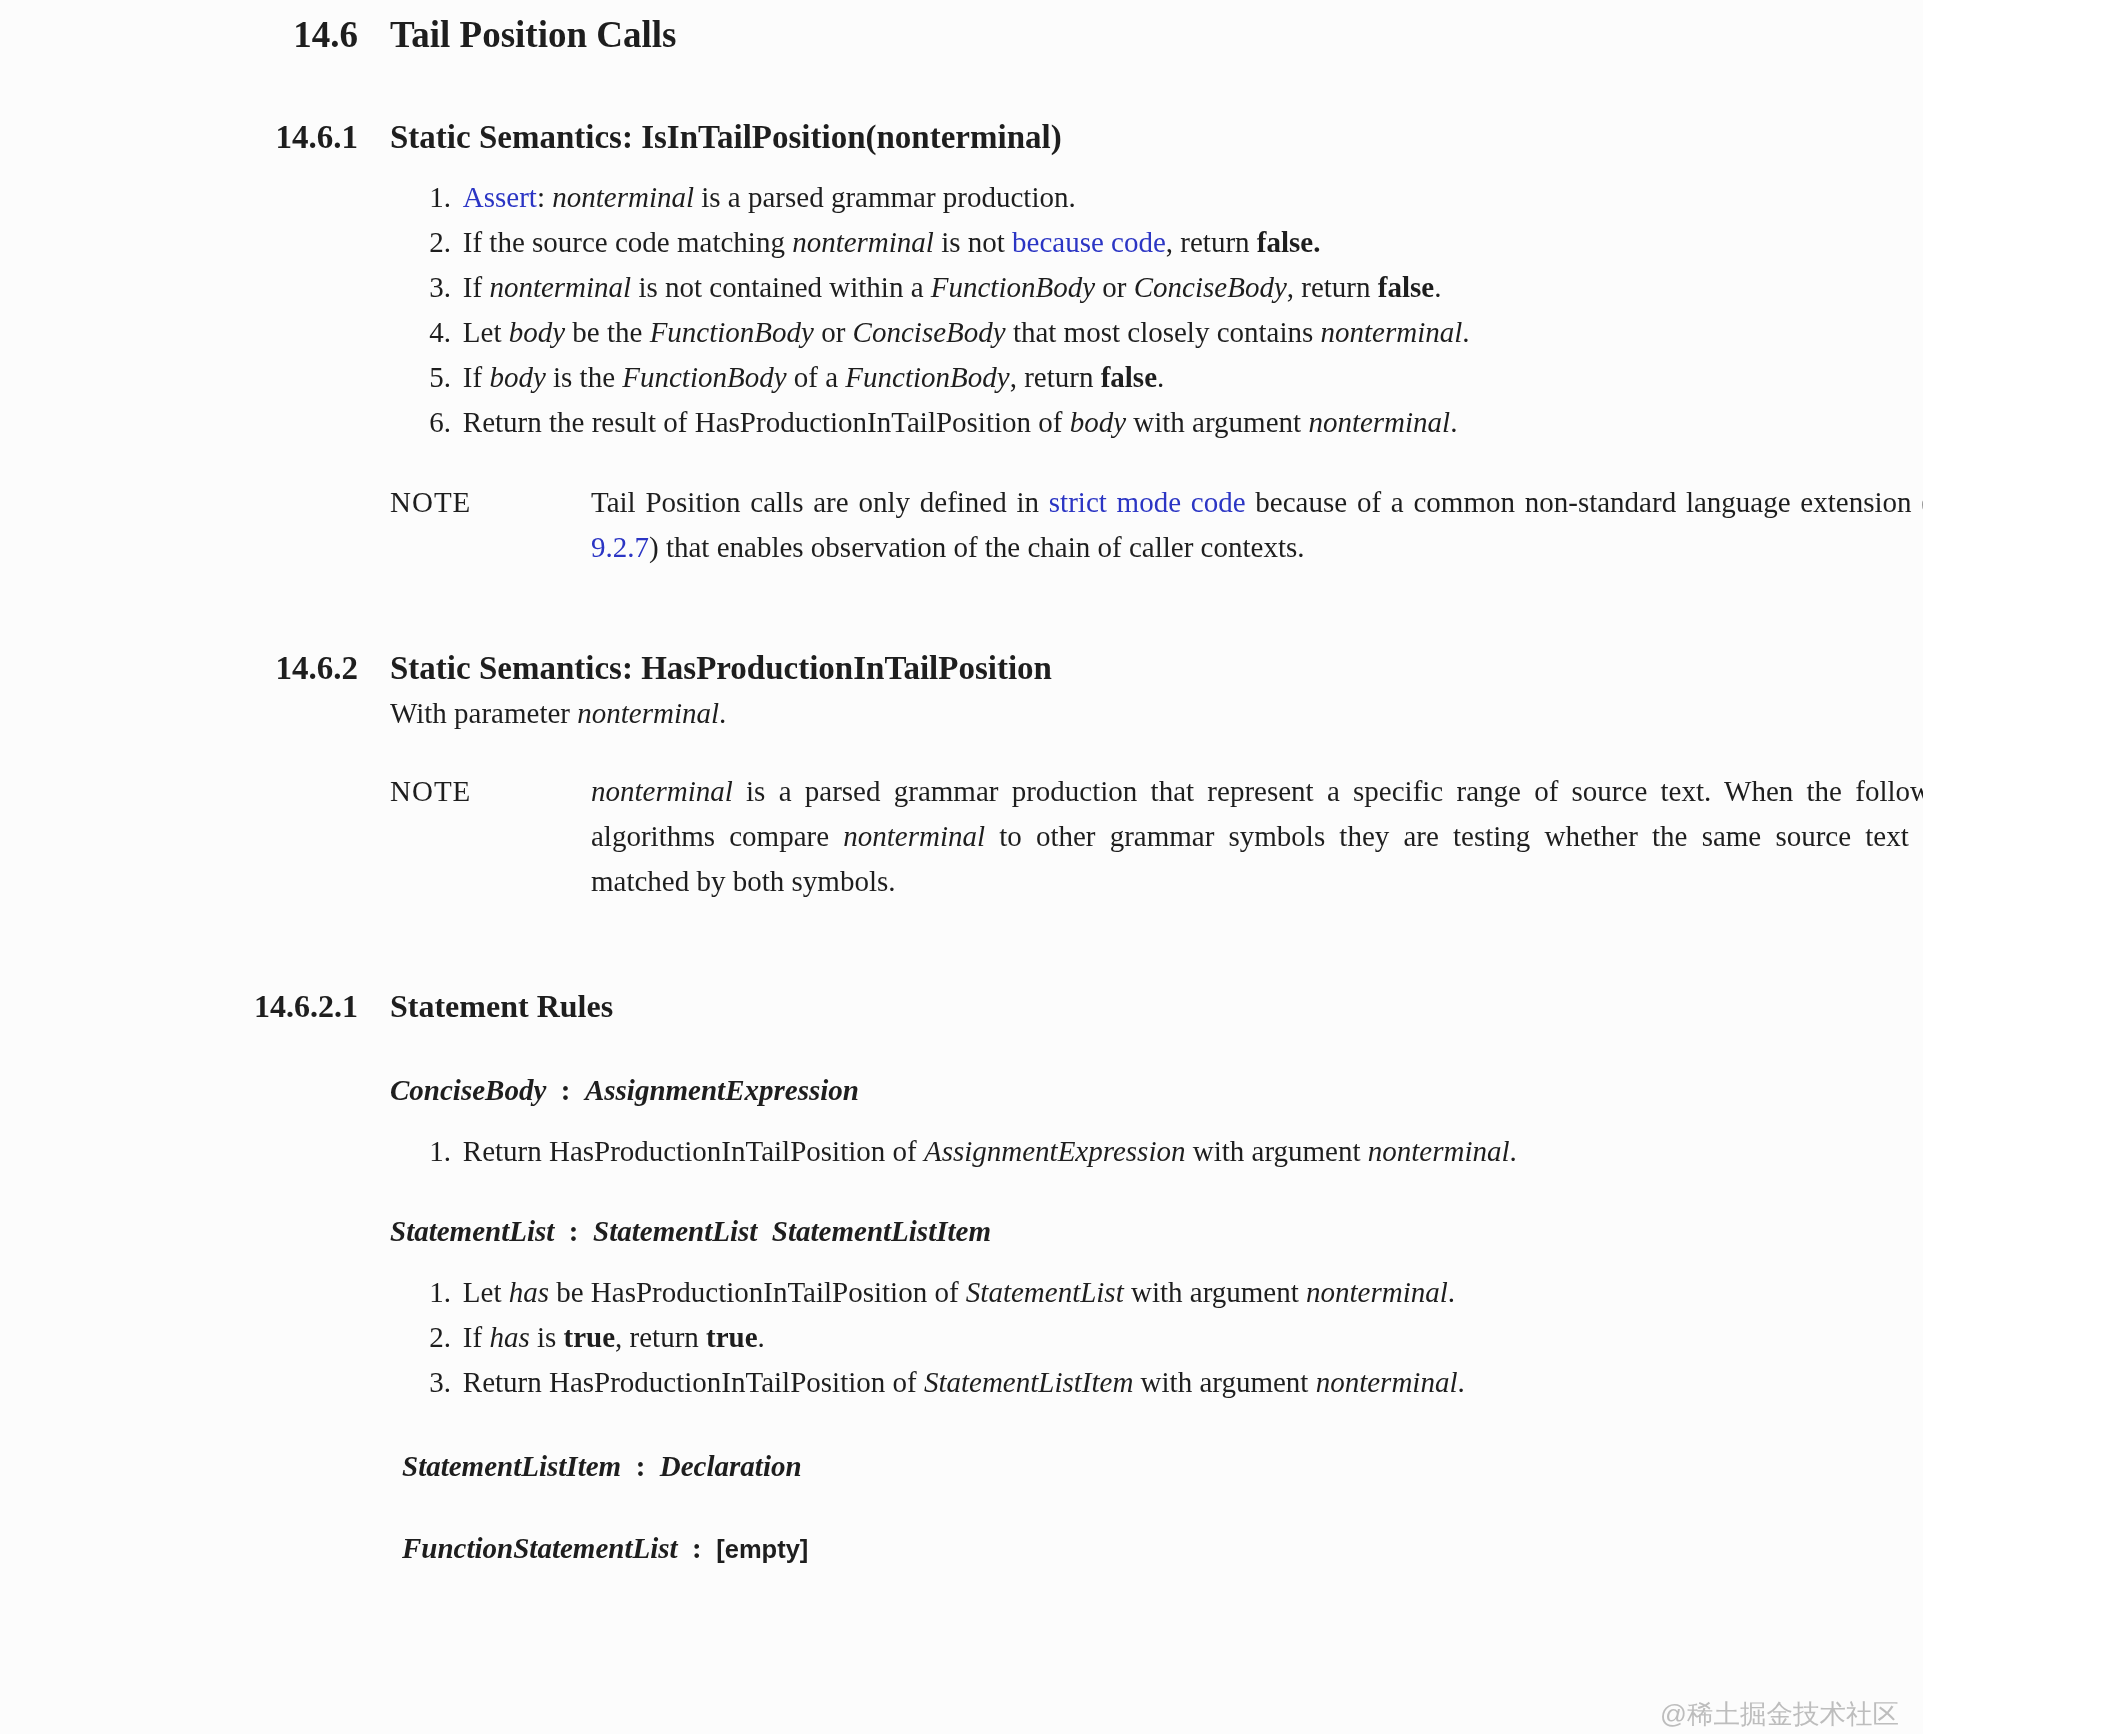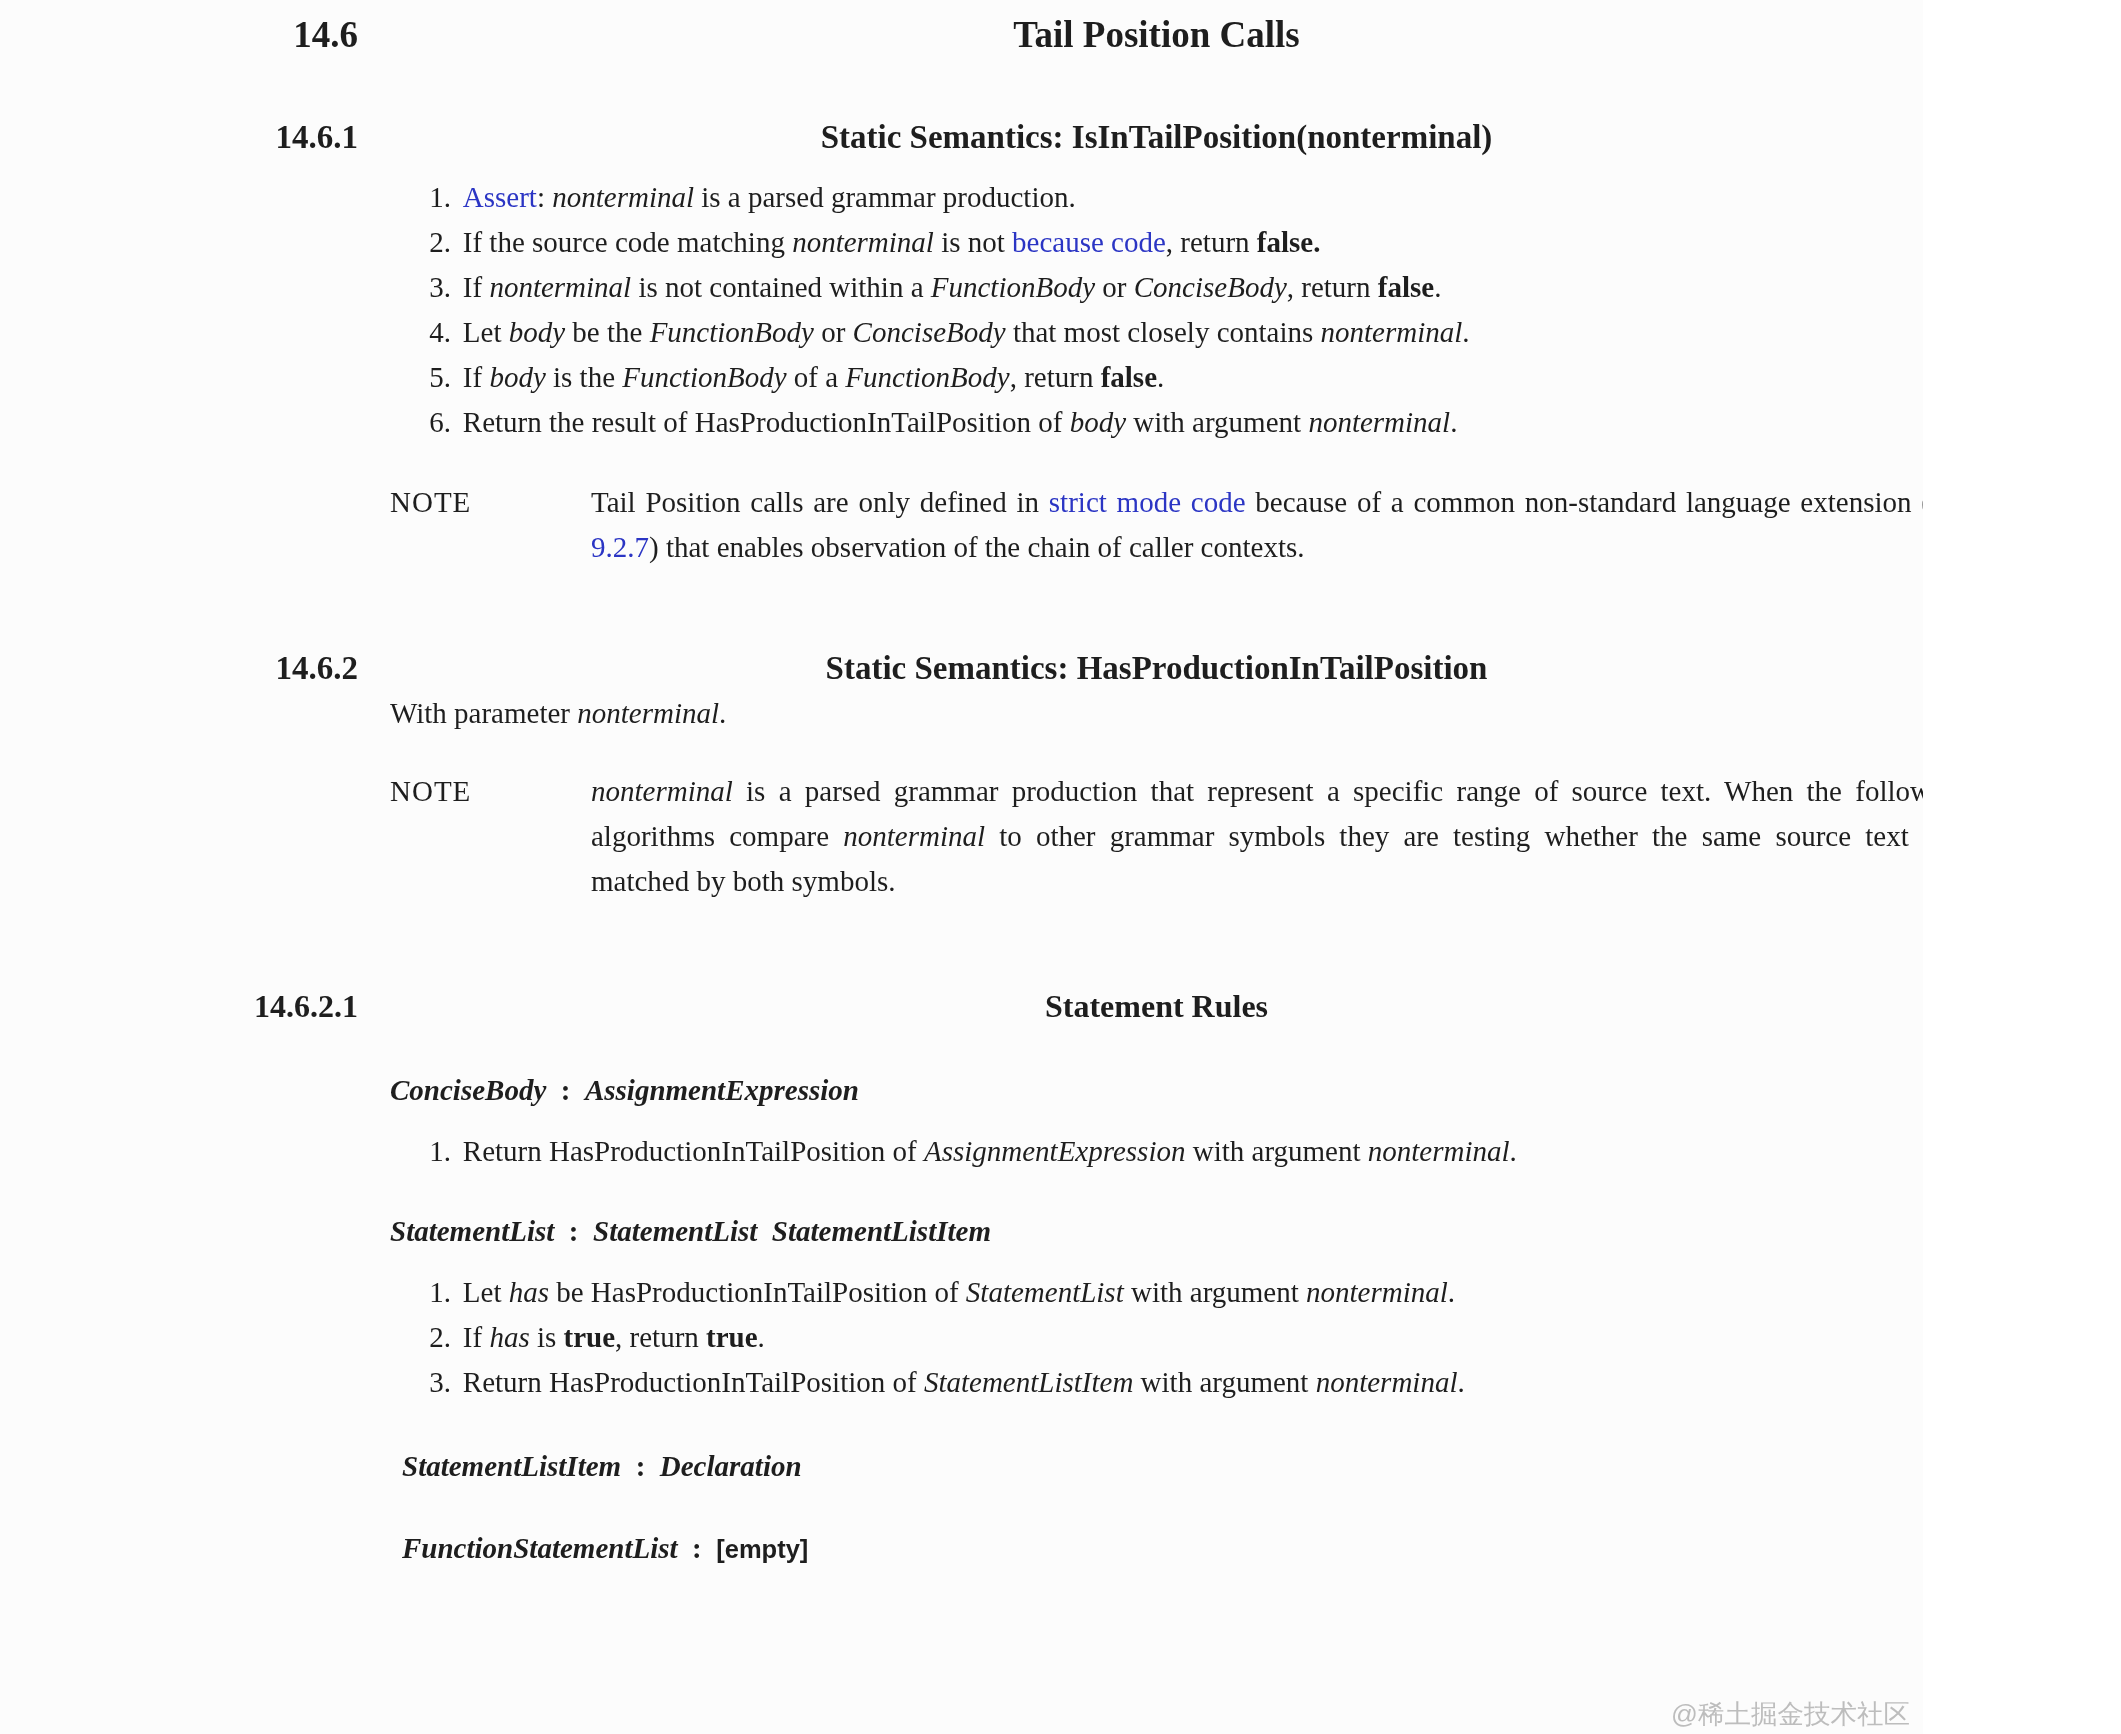--- a/index.html
+++ b/index.html
@@ -10,21 +10,21 @@
     background:#fcfcfc;
     overflow:hidden;
     font-family:"Liberation Serif", serif;
     color:#1e1e1e;
     font-size:29px;
     line-height:45px;
   }
   
   .sec { display:grid; grid-template-columns:390px 1fr; font-weight:bold; }
   .sec-num { text-align:right; padding-right:32px; white-space:nowrap; }
-  .sec-title { white-space:nowrap;text-align:center; }
+  .sec-title { white-space:nowrap; }
   .h1 { font-size:37px; line-height:49px; margin-top:9.8px; }
   .h2 { font-size:33px; line-height:45px; }
   .h2a { margin-top:56px; }
   .h2b { margin-top:76px; }
   .h3 { font-size:32px; line-height:45px; margin-top:80px; }
 
   .body-p { margin-left:390px; max-width:1580px; }
   .p-intro { margin-top:43px; }
   .p-withparam { }
 
@@ -46,21 +46,21 @@
   .prod2 { margin-top:35px; }
   .prod3 { margin-top:37px; }
   .prod4 { margin-top:39px; }
 
   .run-i { font-style:italic; }
   .run-b { font-weight:bold; }
   .run-link { color:var(--link,#2b35c4); cursor:pointer; }
   .run-gp { font-family:"Liberation Sans", sans-serif; font-size:25.5px; }
 
   .watermark {
-    position:absolute; right:13px; bottom:5.9px;
+    position:absolute; right:24px; bottom:5.9px;
     font-family:"Liberation Sans", sans-serif;
     font-size:26.5px; line-height:29px;
     color:var(--wm,#bdbdbd);
     white-space:nowrap;
   }
 </style>
 </head>
 <body>
 
 <div class="page">

